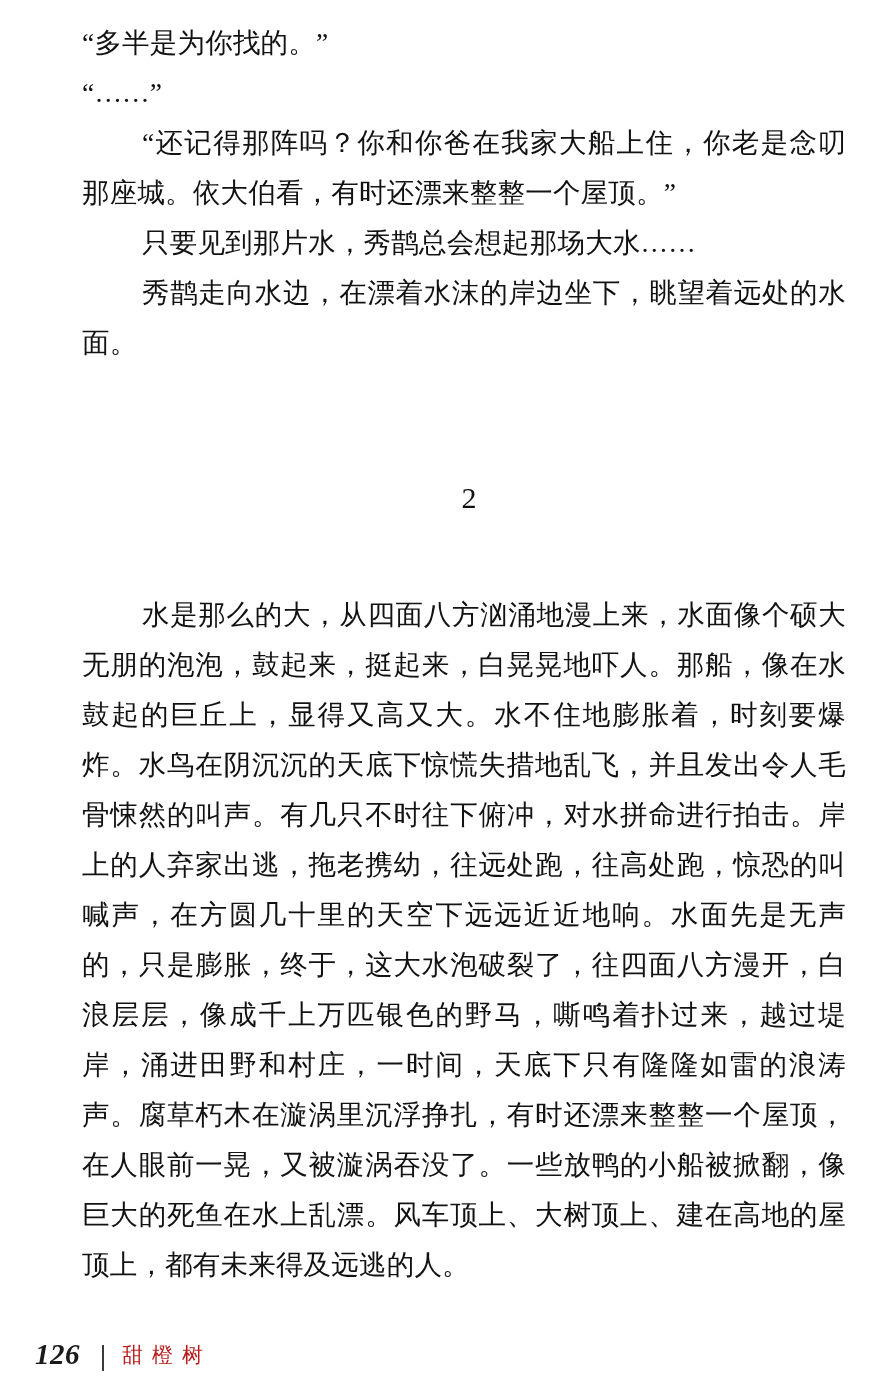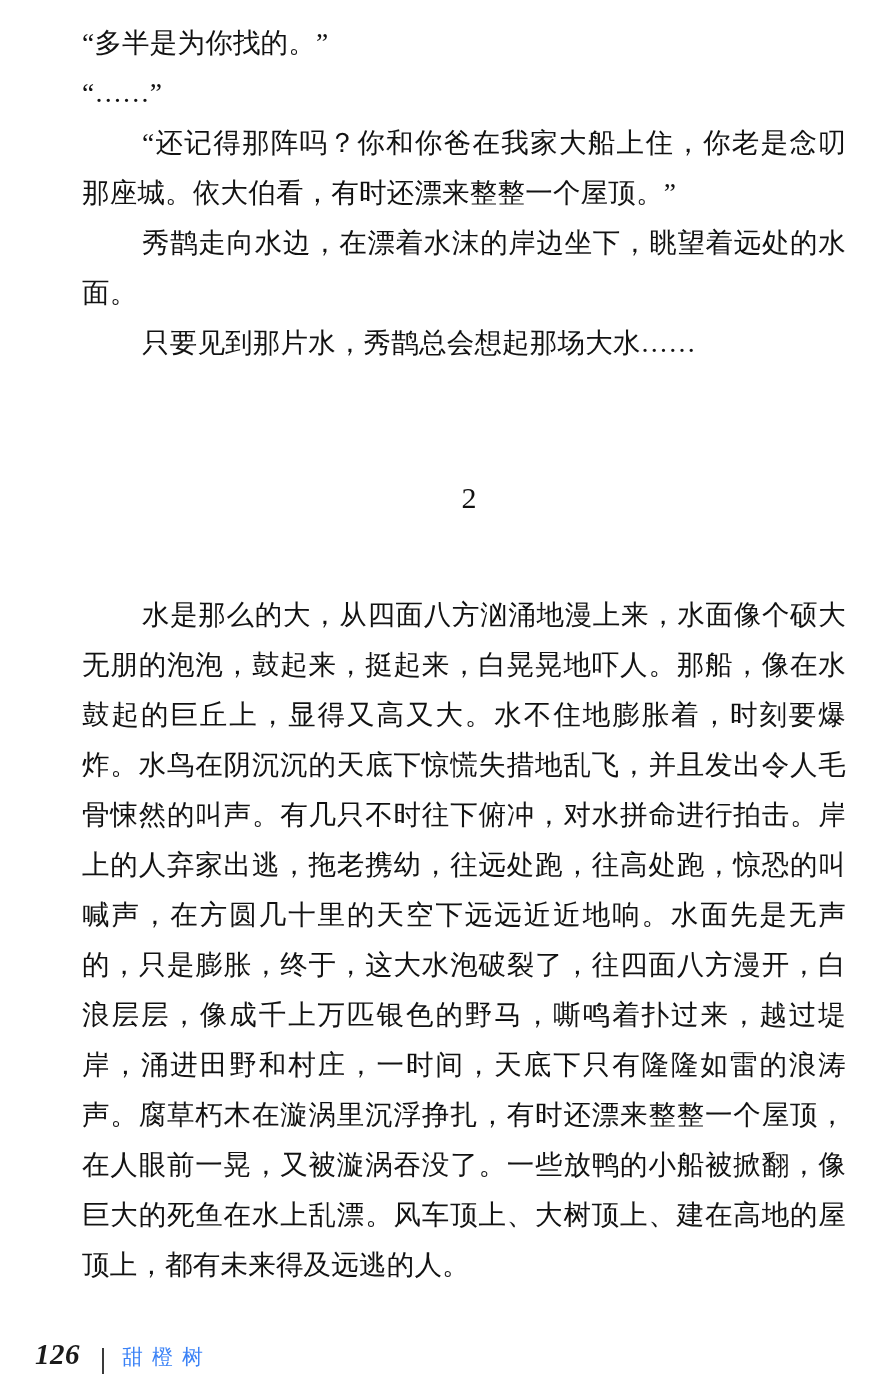--- a/index.html
+++ b/index.html
@@ -71,21 +71,21 @@
   .gap-before-last {
     height: 2px;
   }
 
   
   .footer {
     position: absolute;
     left: 35px;
     bottom: 20px;
     display: flex;
-    align-items: flex-end;
+    align-items: center;
     gap: 0px;
   }
   .footer-pageno {
     font-family: "Liberation Serif", "DejaVu Serif", serif;
     font-style: italic;
     font-weight: 700;
     font-size: 29px;
     color: #1a1a1a;
     letter-spacing: 0.5px;
   }
@@ -94,36 +94,36 @@
     width: 2px;
     height: 26px;
     background: #3a3a3a;
     margin: 0 18px 0 22px;
     position: relative;
     top: 3px;
   }
   .footer-title {
     font-family: "Liberation Sans", "DejaVu Sans", sans-serif;
     font-size: 21px;
-    color: #3b82f6;
+    color: #b91c1c;
     letter-spacing: 9px;
   }
 </style>
 </head>
 <body>
 
 <div class="page">
 
   <div class="content">
 
     <p class="para">“多半是为你找的。”</p>
     <p class="para">“……”</p>
     <p class="para indent">“还记得那阵吗？你和你爸在我家大船上住，你老是念叨那座城。依大伯看，有时还漂来整整一个屋顶。”</p>
+    <p class="para indent">只要见到那片水，秀鹊总会想起那场大水……</p>
     <p class="para indent">秀鹊走向水边，在漂着水沫的岸边坐下，眺望着远处的水面。</p>
-    <p class="para indent">只要见到那片水，秀鹊总会想起那场大水……</p>
 
     <div class="gap-after-dialogue"></div>
 
     <p class="section-number">2</p>
 
     <div class="gap-after-number"></div>
 
     <p class="para indent">水是那么的大，从四面八方汹涌地漫上来，水面像个硕大无朋的泡泡，鼓起来，挺起来，白晃晃地吓人。那船，像在水鼓起的巨丘上，显得又高又大。水不住地膨胀着，时刻要爆炸。水鸟在阴沉沉的天底下惊慌失措地乱飞，并且发出令人毛骨悚然的叫声。有几只不时往下俯冲，对水拼命进行拍击。岸上的人弃家出逃，拖老携幼，往远处跑，往高处跑，惊恐的叫喊声，在方圆几十里的天空下远远近近地响。水面先是无声的，只是膨胀，终于，这大水泡破裂了，往四面八方漫开，白浪层层，像成千上万匹银色的野马，嘶鸣着扑过来，越过堤岸，涌进田野和村庄，一时间，天底下只有隆隆如雷的浪涛声。腐草朽木在漩涡里沉浮挣扎，有时还漂来整整一个屋顶，在人眼前一晃，又被漩涡吞没了。一些放鸭的小船被掀翻，像巨大的死鱼在水上乱漂。风车顶上、大树顶上、建在高地的屋顶上，都有未来得及远逃的人。</p>
 
     <div class="gap-before-last"></div>

